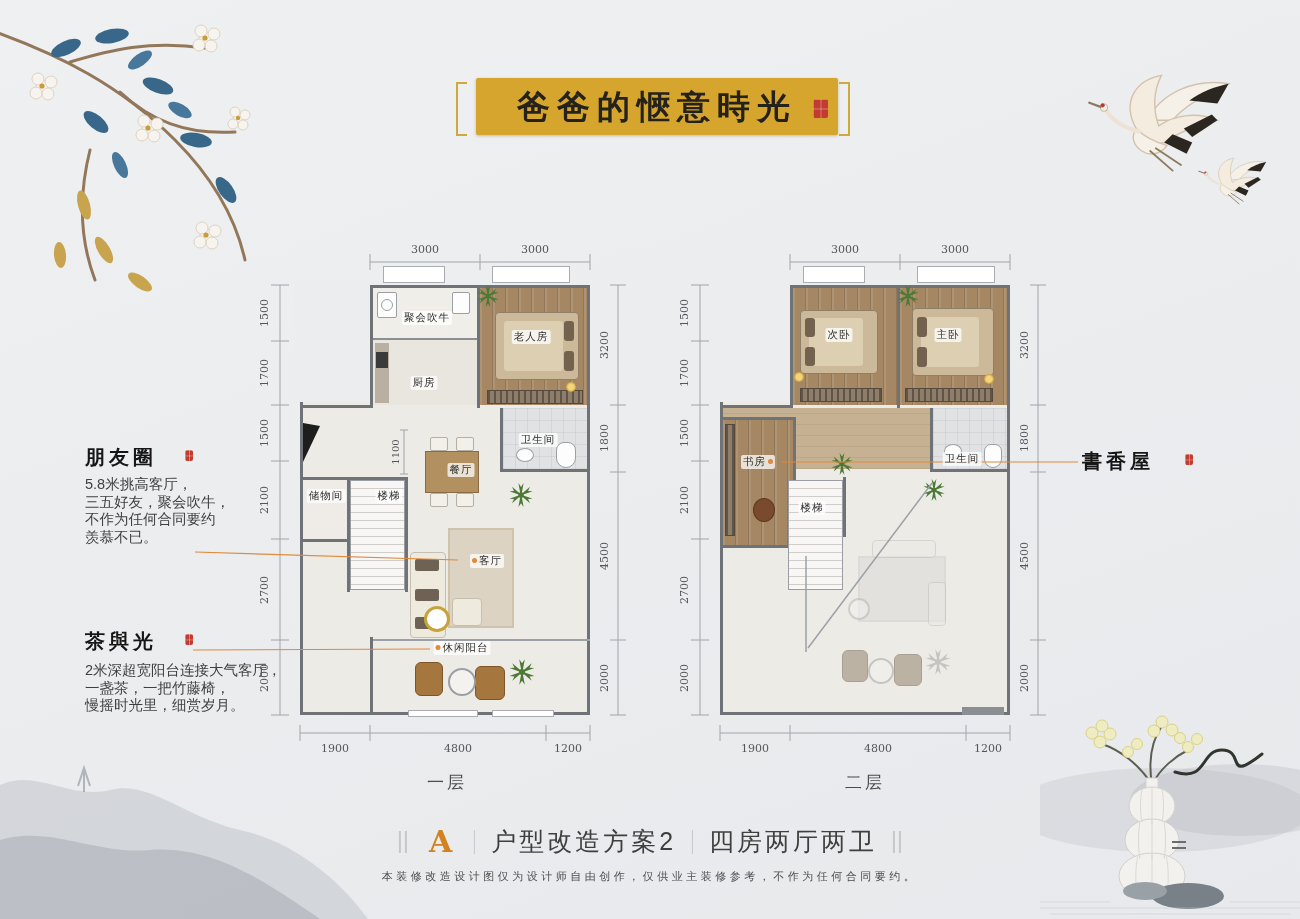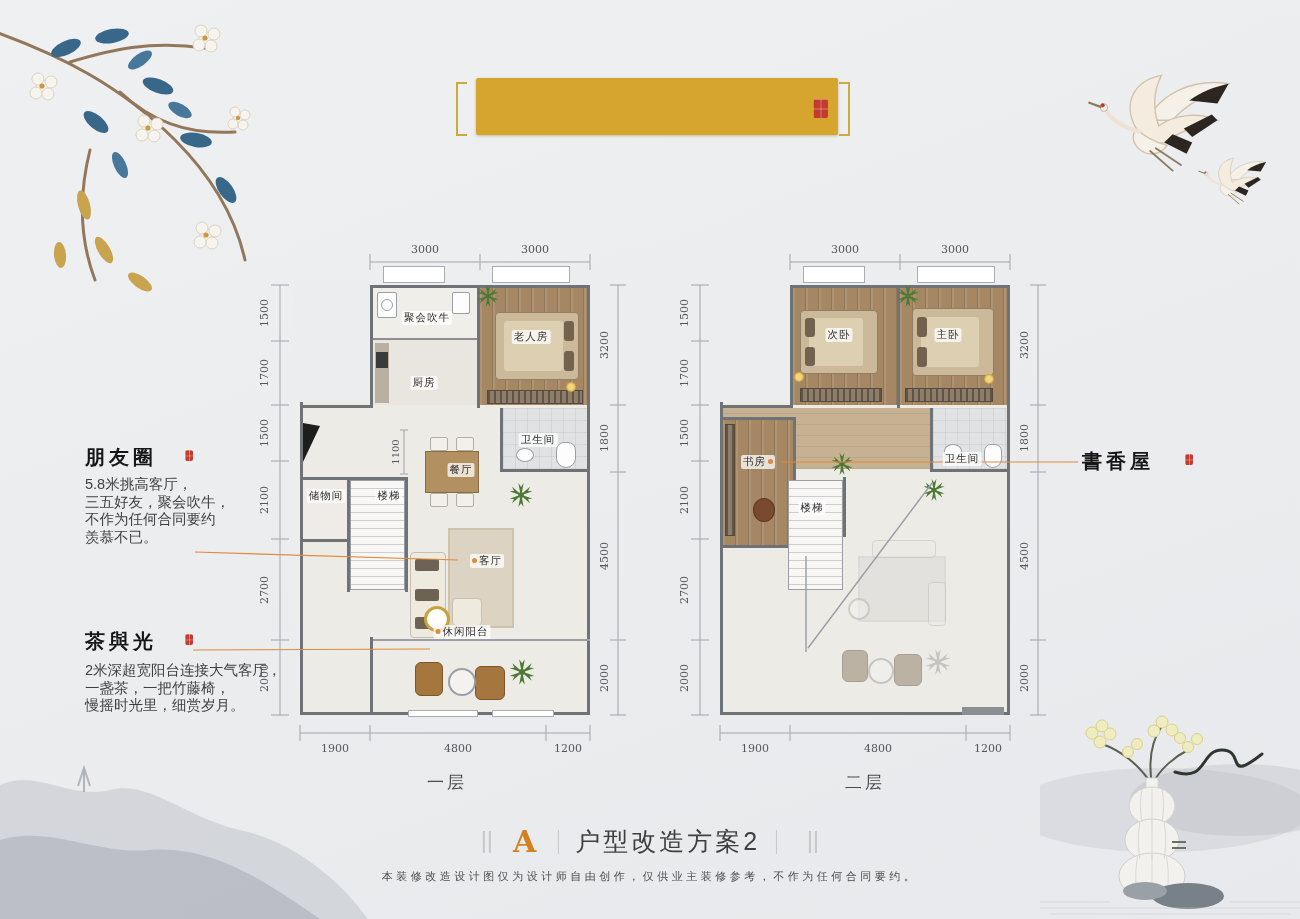--- a/index.html
+++ b/index.html
@@ -218,20 +218,21 @@
     <path d="M132,152 h14 M132,158 h14" stroke="#6b6f66" stroke-width="2"></path>
     <ellipse cx="148" cy="206" rx="36" ry="13" fill="#788088"></ellipse>
     <ellipse cx="105" cy="201" rx="22" ry="9" fill="#99a0a6"></ellipse>
     <g stroke="#c3c7cc" opacity=".5">
         <path d="M0,218 H260 M10,224 H250 M0,212 H70 M190,212 H260"></path>
       </g>
   </svg>
 
   <div class="scroll-end left"></div>
   <div class="banner-rect"></div>
+  <div class="banner-title">爸爸的愜意時光</div>
   <div class="seal abs" style="left:813px;top:99px;width:15px;height:19px"></div>
   <div class="scroll-end right"></div>
 
 
   <div class="anno-title" style="left:85px;top:444px">朋友圈</div>
   <div class="seal abs" style="left:185px;top:450px;width:8px;height:11px"></div>
   <div class="anno-text" style="left:85px;top:476px">
     <div>5.8米挑高客厅，</div>
     <div>三五好友，聚会吹牛，</div>
     <div>不作为任何合同要约</div>
@@ -320,21 +321,21 @@
       </svg>
 
     <div class="chip" style="left:427px;top:318px">聚会吹牛</div>
     <div class="chip" style="left:424px;top:383px">厨房</div>
     <div class="chip" style="left:531px;top:337px">老人房</div>
     <div class="chip" style="left:538px;top:440px">卫生间</div>
     <div class="chip" style="left:461px;top:470px">餐厅</div>
     <div class="chip" style="left:326px;top:496px">储物间</div>
     <div class="chip" style="left:389px;top:496px">楼梯</div>
     <div class="chip" style="left:487px;top:561px"><span class="dot"></span><span>客厅</span></div>
-    <div class="chip" style="left:462px;top:632px"><span class="dot"></span><span>休闲阳台</span></div>
+    <div class="chip" style="left:462px;top:648px"><span class="dot"></span><span>休闲阳台</span></div>
   </div>
 
   <div class="layer">
     <div class="plan-base" style="left:720px;top:285px;width:290px;height:430px"></div>
     <div class="abs" style="left:715px;top:280px;width:77px;height:122px;background:#ecedef"></div>
     <div class="wall" style="left:790px;top:285px;width:3px;height:123px"></div>
     <div class="wall" style="left:720px;top:405px;width:73px;height:3px"></div>
 
     <div class="abs wood" style="left:793px;top:288px;width:104px;height:117px"></div>
     <div class="abs wood" style="left:900px;top:288px;width:107px;height:117px"></div>
@@ -471,18 +472,19 @@
   <div class="floor-label" style="left:447px;top:782px">一层</div>
   <div class="floor-label" style="left:865px;top:782px">二层</div>
 
   <div class="footer-row">
     <span class="fdiv2a"></span>
       <span class="fdiv2b"></span>
     <span class="plan-letter">A</span>
     <span class="fdiv"></span>
     <span class="caption">户型改造方案2</span>
     <span class="fdiv"></span>
+    <span class="caption">四房两厅两卫</span>
     <span class="fdiv2a" style="margin-left:16px"></span>
       <span class="fdiv2b" style="margin-right:0"></span>
   </div>
   <div class="disclaimer">本装修改造设计图仅为设计师自由创作，仅供业主装修参考，不作为任何合同要约。</div>
 
 </div>
 
 </body></html>

